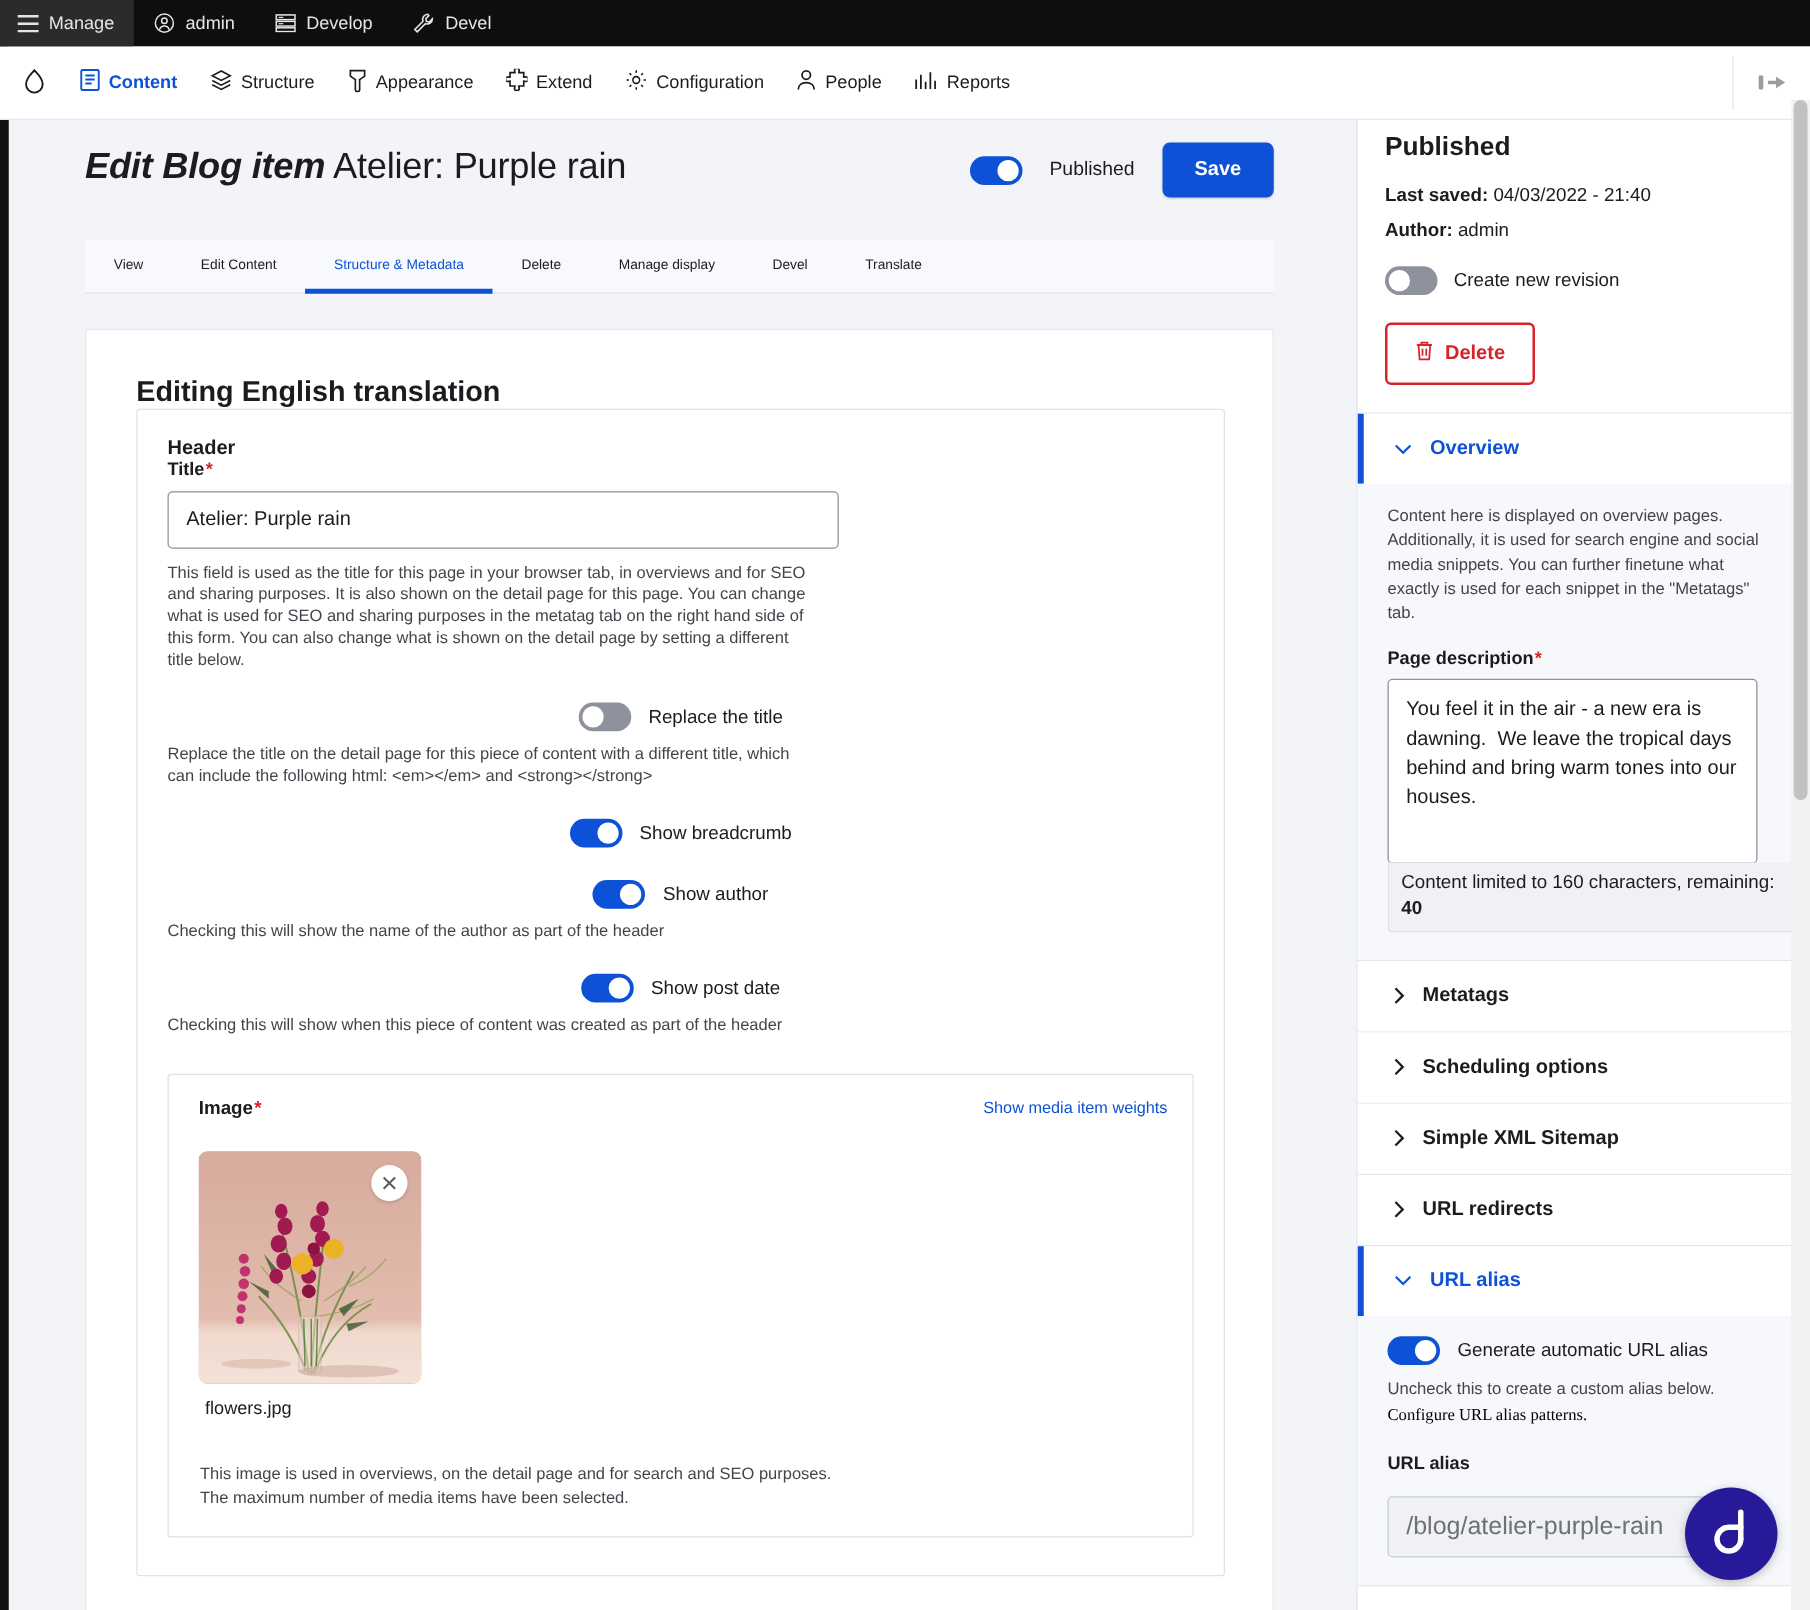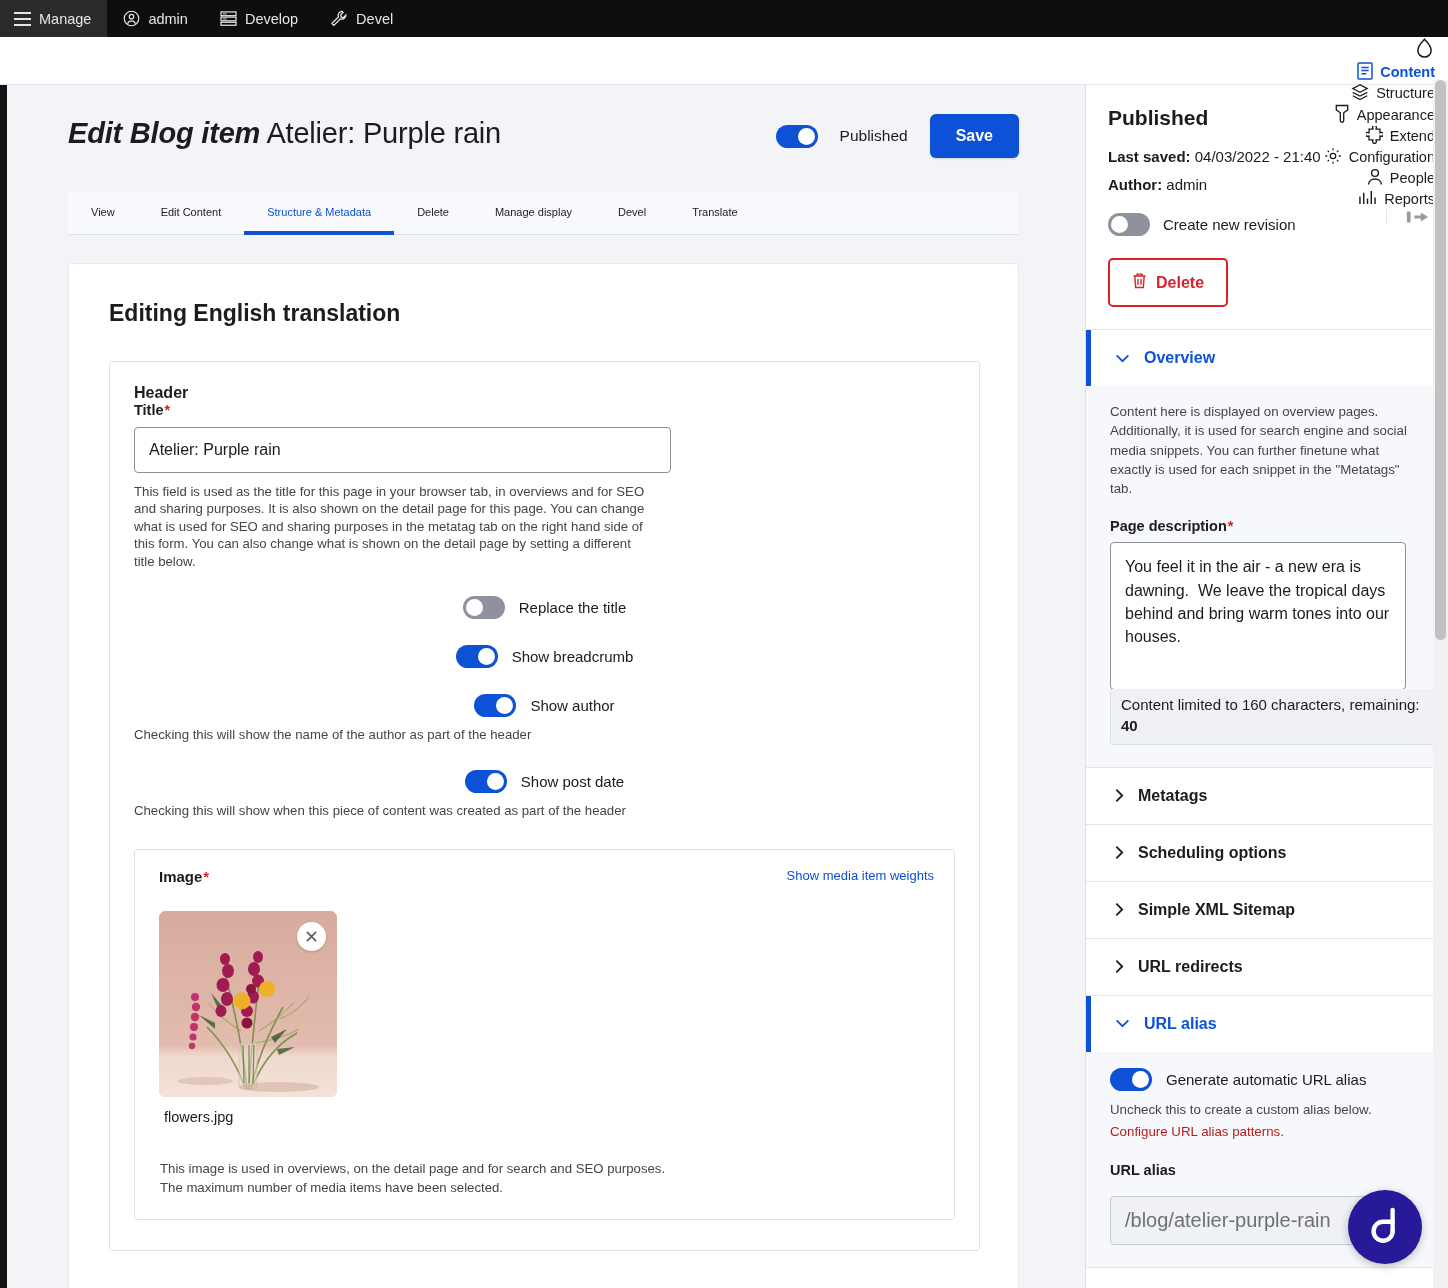--- a/index.html
+++ b/index.html
@@ -19,22 +19,22 @@
   .admin-bar-item {
     display: flex; align-items: center; gap: 8px;
     height: 37px; padding: 0 16px; color: #e5e5e5;
     font-size: 14.5px; white-space: nowrap; cursor: pointer;
   }
   .admin-bar-item.home { background: #2b2b2b; padding-left: 14px; }
   .admin-bar-item svg { display: block; }
 
   
   .menu-bar {
-    height: 48px; background: #fff; display: flex; align-items: flex-end;
-    border-bottom: 1px solid #e4e6ef; position: relative; z-index: 40; flex-direction: column;
+    height: 59px; background: #fff; display: flex; align-items: center;
+    border-bottom: 1px solid #e4e6ef; position: relative; z-index: 40;
   }
   .menu-drop { padding: 0 14px 0 18px; display: flex; align-items: center; }
   .menu-item {
     display: flex; align-items: center; gap: 7px;
     padding: 0 13px; height: 43px; font-size: 14.5px; color: #1b1b20;
     cursor: pointer; white-space: nowrap;
   }
   .menu-item.active { color: #0d52d6; font-weight: bold; }
   .menu-item .mi-label { line-height: 1; }
   .collapse-btn {
@@ -98,21 +98,21 @@
     color: #1b1b20; cursor: pointer; white-space: nowrap;
     border-bottom: 4px solid transparent; margin-bottom: -1px;
   }
   .tab.active { color: #0d52d6; border-bottom-color: #0d52d6; }
 
   
   .content-card {
     margin: 28px 66px 0 68px; background: #fff; border: 1px solid #e6e8f0;
     border-radius: 3px; padding: 36px 38px 40px 40px; min-height: 1000px;
   }
-  .card-h2 { font-size: 23px; color: #1b1b20; font-weight: bold; margin-bottom: 34px; }
+  .card-h2 { font-size: 23px; color: #1b1b20; font-weight: bold; }
 
   .fieldset {
     border: 1px solid #dfe2ec; border-radius: 3px; padding: 22px 24px 30px 24px;
   }
   .fieldset-legend { font-size: 16px; font-weight: bold; color: #1b1b20; }
 
   .field { padding-left: 0; }
   .field-label {
     font-size: 14.5px; font-weight: bold; color: #1b1b20; margin-bottom: 9px;
     display: block;
@@ -198,21 +198,21 @@
   }
   .char-counter {
     width: 328px; background: #f0f1f5; border: 1px solid #dcdee6; border-top: none;
     margin-top: -1px; padding: 6px 10px 8px; font-size: 15px; color: #1b1b20;
     line-height: 1.35; border-radius: 0 0 4px 4px;
   }
   .char-counter b { font-weight: bold; }
 
   .alias-toggle-row { display: flex; align-items: center; gap: 14px; margin-bottom: 9px; }
   .alias-toggle-row .switch-label { font-size: 15px; }
-  .link-blue { color: #b91c1c; font-size: 13.3px; cursor: pointer; text-decoration: none; display: inline-block; }
+  .link-blue { color: #000000; font-size: 13.3px; cursor: pointer; text-decoration: none; display: inline-block; font-family: Liberation Serif, serif; }
   .alias-help { font-size: 13.3px; color: #44454c; line-height: 1.5; margin-bottom: 2px; }
   .alias-input {
     width: 296px; padding: 12px 14px; font-size: 20px; color: #6e7078;
     border: 1px solid #c7cad3; border-radius: 4px; background: #f0f1f5;
     font-family: inherit; outline: none; margin-top: 10px;
   }
 
   
   .page-scrollbar {
     position: absolute; right: 0; top: 0; bottom: 0; width: 15px;
@@ -397,20 +397,21 @@
           <input class="text-input" type="text" value="Atelier: Purple rain" style="">
           <div class="help">This field is used as the title for this page in your browser tab, in overviews and for SEO and sharing purposes. It is also shown on the detail page for this page. You can change what is used for SEO and sharing purposes in the metatag tab on the right hand side of this form. You can also change what is shown on the detail page by setting a different title below.</div>
         </div>
 
         <div class="toggle-row">
           <div class="switch off">
               <span class="knob"></span>
             </div>
           <span class="switch-label">Replace the title</span>
         </div>
+        <div class="help help-tight">Replace the title on the detail page for this piece of content with a different title, which can include the following html: &lt;em&gt;&lt;/em&gt; and &lt;strong&gt;&lt;/strong&gt;</div>
 
         <div class="toggle-row">
           <div class="switch">
               <span class="knob"></span>
             </div>
           <span class="switch-label">Show breadcrumb</span>
         </div>
 
         <div class="toggle-row">
           <div class="switch">

